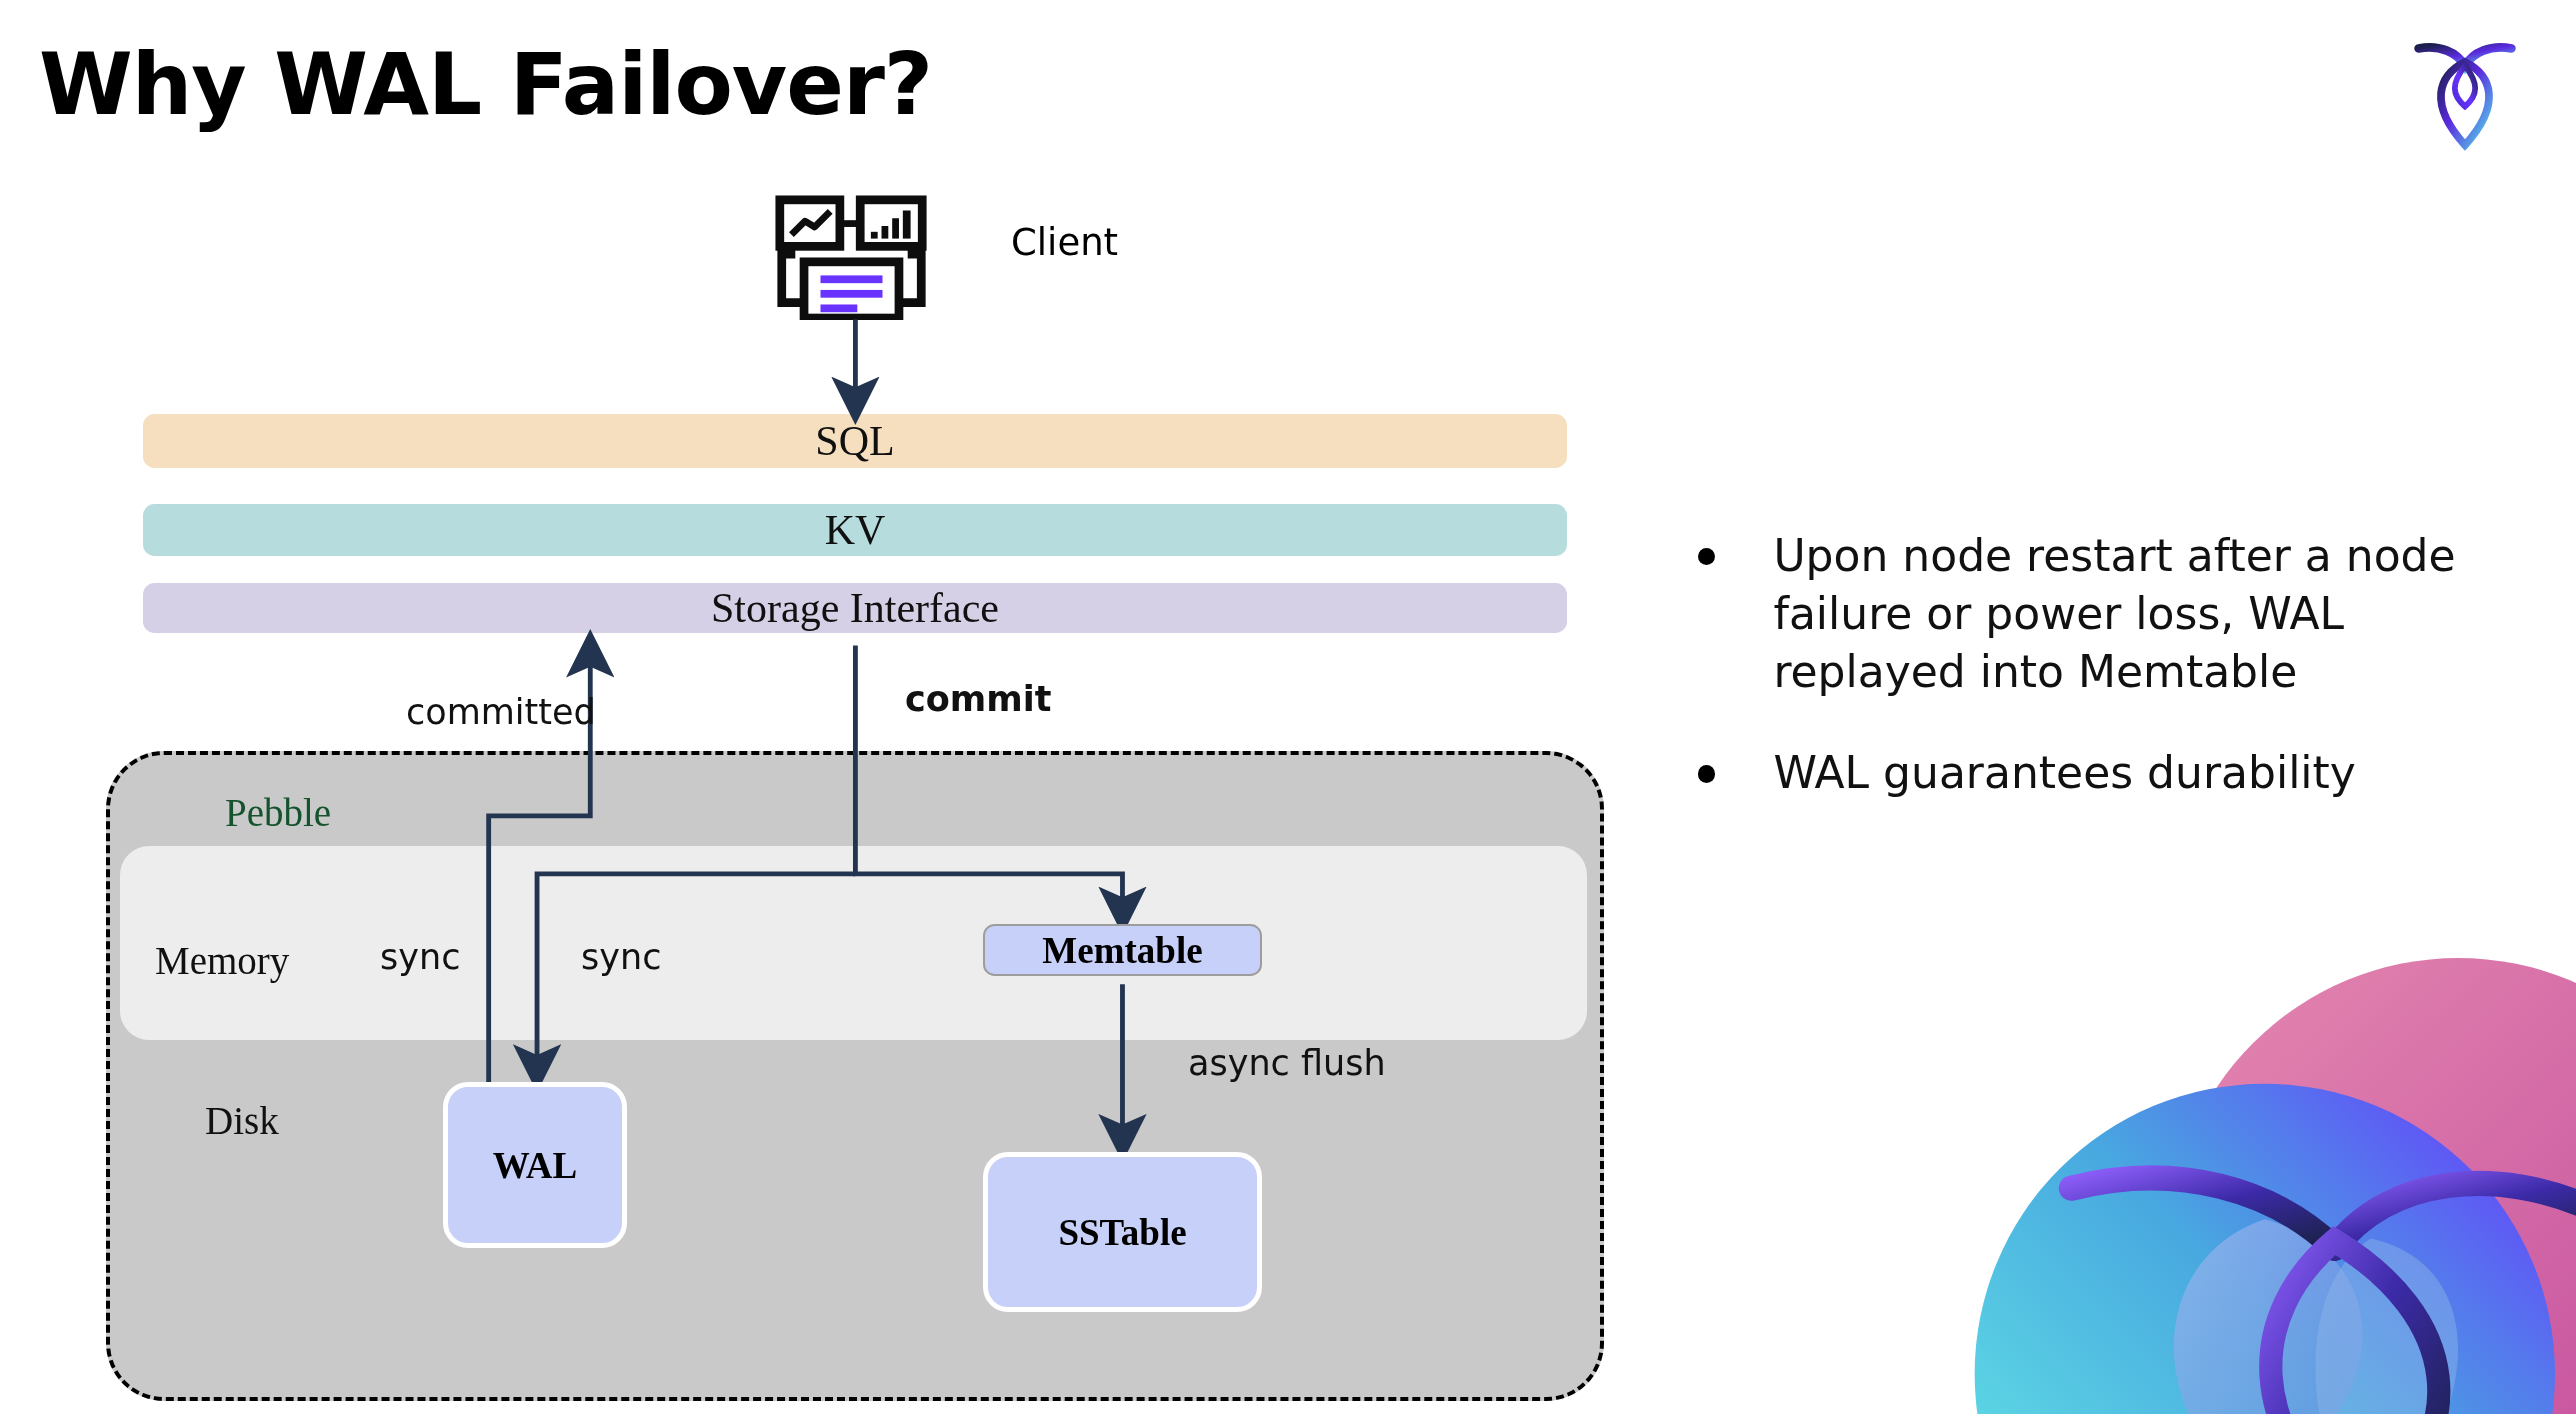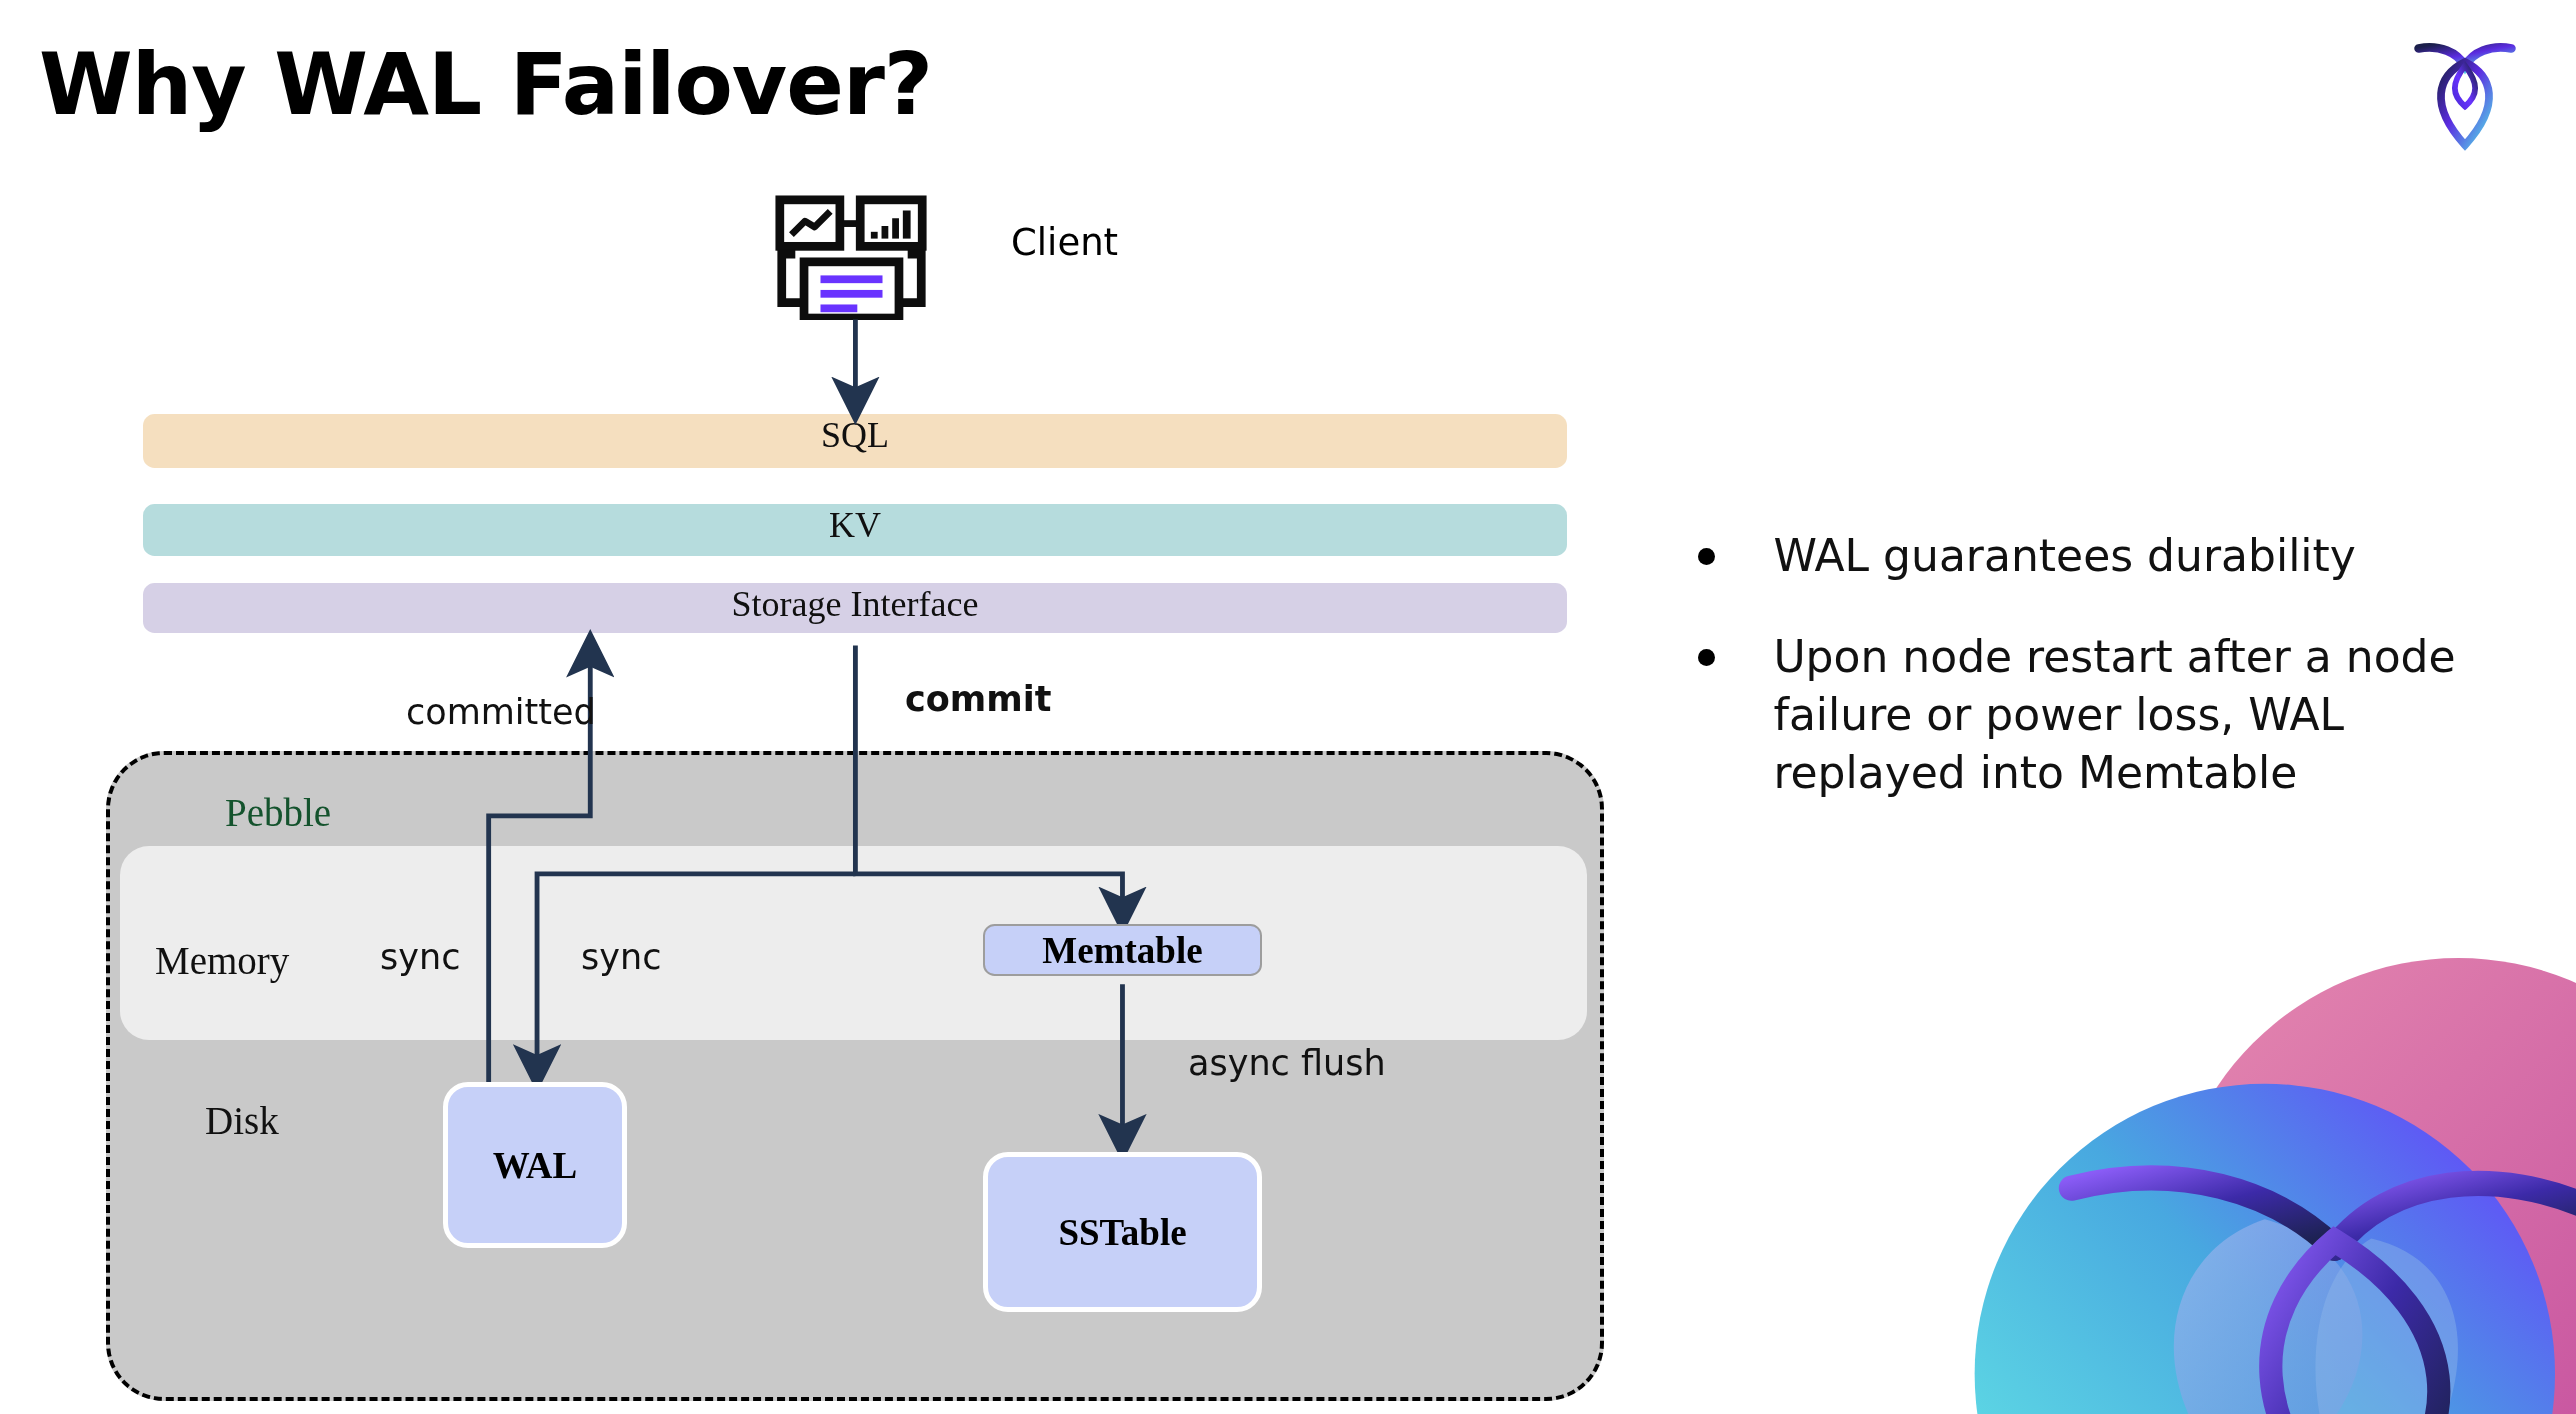--- a/index.html
+++ b/index.html
@@ -40,23 +40,23 @@
     position:absolute;left:1011px;top:221px;
     font-size:37px;color:#000000;
     font-family:"DejaVu Sans", sans-serif;
     white-space:nowrap;
   }
 
   
   .stack-bar{
     position:absolute;left:143px;width:1424px;
     border-radius:11.6px;
-    display:flex;justify-content:center;
-    font-family:"Liberation Serif", serif;
-    font-size:36px;color:#101010;
+    display:flex;align-items:center;justify-content:center;
+    font-family:"Liberation Serif", serif;
+    font-size:42px;color:#101010;
   }
   #bar-sql{top:414px;height:54px;background:#F5DFBF;}
   #bar-kv{top:504px;height:52px;background:#B6DCDD;}
   #bar-storage{top:583px;height:50px;background:#D6D0E6;}
 
   
   #pebble-box{
     position:absolute;left:106px;top:751px;width:1498px;height:650px;
     background:#C9C9C9;
     border:4.8px dashed #000000;
@@ -272,22 +272,22 @@
     <div class="edge-label" id="label-committed">committed</div>
     <div class="edge-label" id="label-commit">commit</div>
     <div class="edge-label" id="label-sync-left">sync</div>
     <div class="edge-label" id="label-sync-right">sync</div>
     <div class="edge-label" id="label-async-flush">async flush</div>
   </div>
 
   <div id="bullets">
     <div class="bullet-row">
       <div class="bullet-dot"></div>
-      <div class="bullet-text">WAL guarantees durability</div>
+      <div class="bullet-text">Upon node restart after a node failure or power loss, WAL replayed into Memtable</div>
     </div>
     <div class="bullet-row">
       <div class="bullet-dot"></div>
-      <div class="bullet-text">Upon node restart after a node failure or power loss, WAL replayed into Memtable</div>
+      <div class="bullet-text">WAL guarantees durability</div>
     </div>
   </div>
 
 </div>
 
 
 </body></html>

